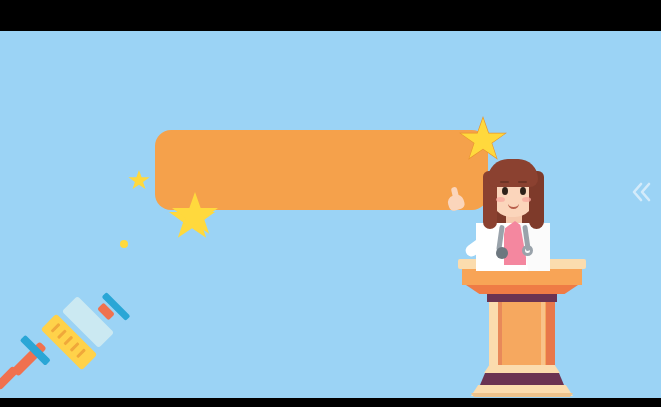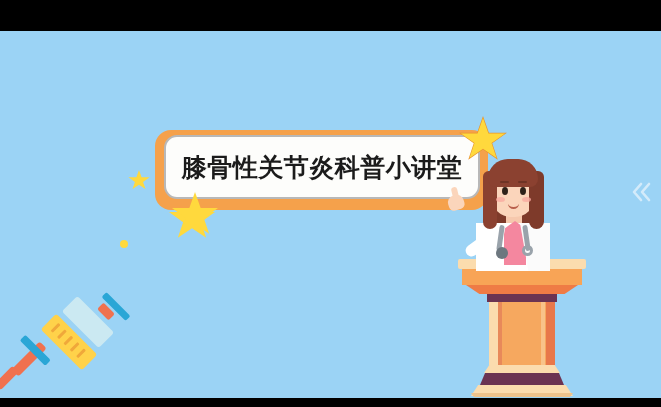--- a/index.html
+++ b/index.html
@@ -271,23 +271,20 @@
   <div class="slide">
 
     <div class="star soft" style="left:128px; top:139px; width:22px; height:21px;"></div>
     <div class="star soft" style="left:168px; top:165px; width:48px; height:46px;"></div>
     <div class="dot" style="left:120px; top:209px; width:8px; height:8px;"></div>
 
     <div class="plaque">
       <div class="plaque-star outline"></div>
       <div class="plaque-back"></div>
       <div class="plaque-star-bl star"></div>
-      <div class="plaque-face">
-        <span class="plaque-title">膝骨性关节炎科普小讲堂</span>
-      </div>
       <div class="plaque-star"></div>
     </div>
 
     <div class="syringe">
       <div class="sy-part sy-needle"></div>
       <div class="sy-part sy-hub"></div>
       <div class="sy-part sy-glass"></div>
       <div class="sy-part sy-barrel">
         <div class="sy-grad" style="position:absolute; left:8px;  top:5px;"></div>
         <div class="sy-grad" style="position:absolute; left:17px; top:5px;"></div>

